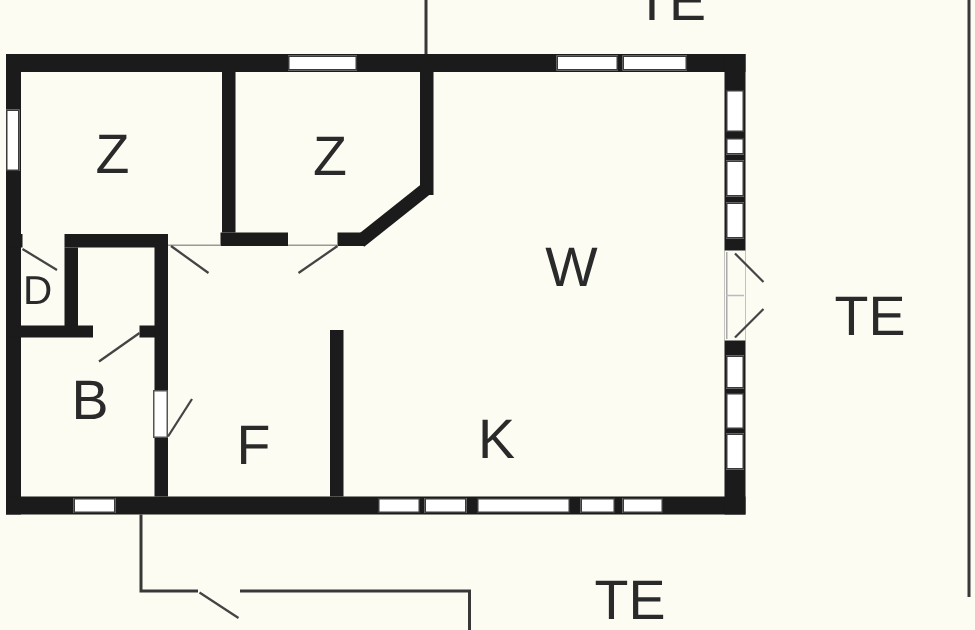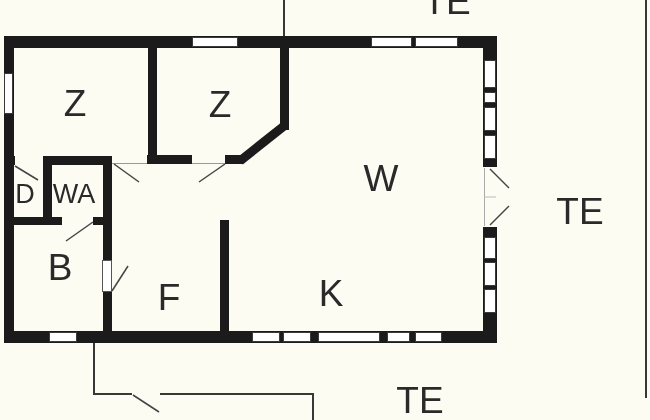--- a/index.html
+++ b/index.html
@@ -97,21 +97,20 @@
     <polyline points="94,343 94,394 132,394" fill="none" stroke="#383838" stroke-width="2"></polyline>
     <polyline points="160,394 313,394 313,420" fill="none" stroke="#383838" stroke-width="2"></polyline>
     <line x1="284" y1="0" x2="284" y2="36" stroke="#383838" stroke-width="2"></line>
     <line x1="646" y1="0" x2="646" y2="398" stroke="#383838" stroke-width="2"></line>
   </svg>
 
   <span class="lbl" style="left:75px;top:103px">Z</span>
   <span class="lbl" style="left:220px;top:104px">Z</span>
   <span class="lbl" style="left:381px;top:178px">W</span>
   <span class="lbl small" style="left:25px;top:194px">D</span>
-  <span class="lbl small" style="left:74px;top:194px">WA</span>
   <span class="lbl" style="left:60px;top:267px">B</span>
   <span class="lbl" style="left:169px;top:297px">F</span>
   <span class="lbl" style="left:331px;top:293px">K</span>
 
   <span class="lbl" style="left:447px;top:1px">TE</span>
   <span class="lbl" style="left:580px;top:211px">TE</span>
   <span class="lbl" style="left:420px;top:400px">TE</span>
 
 </div>
 

